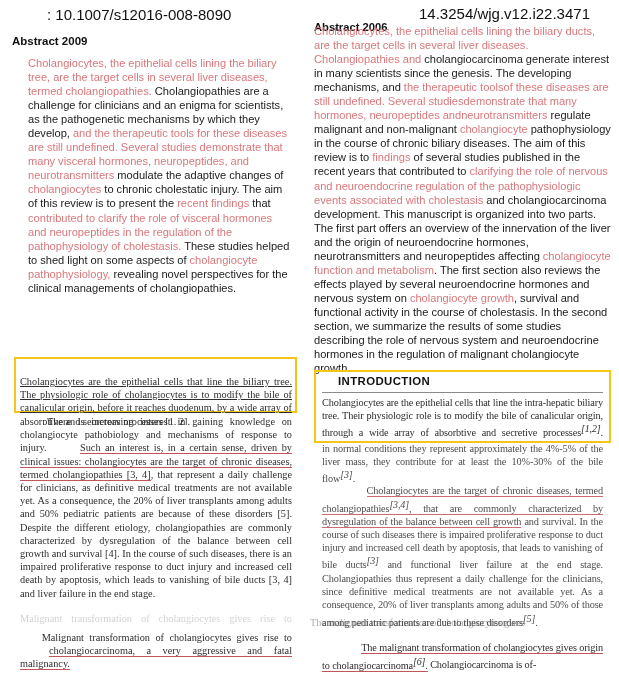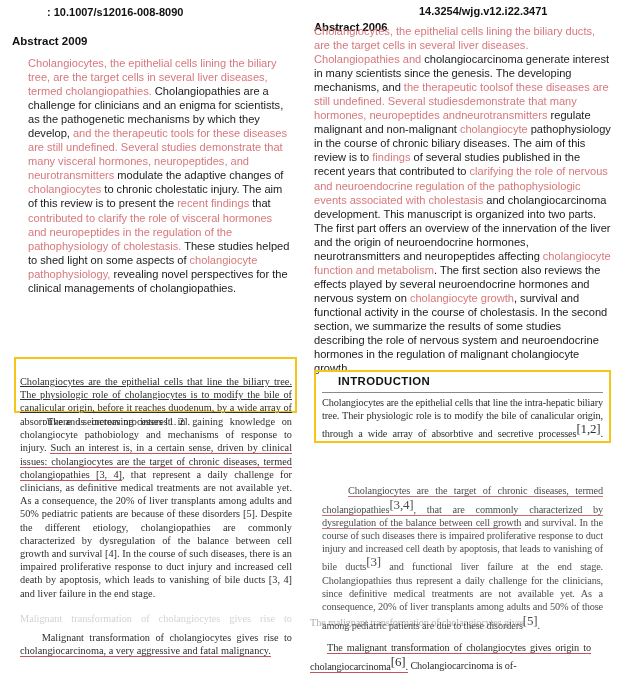--- a/index.html
+++ b/index.html
@@ -12,21 +12,21 @@
   }
   .page{position:relative;width:619px;height:676px;}
 
   
   .col{position:absolute;top:0;height:676px;}
   .col-left{left:0;width:306px;}
   .col-right{left:306px;width:313px;}
 
   
   .hdr{position:absolute;font-weight:bold;font-size:11.2px;color:#111;white-space:nowrap;}
-  .doi{position:absolute;font-weight:bold;font-size:11px;color:#111;white-space:nowrap;}
+  .doi{position:absolute;font-weight:normal;font-size:15px;color:#111;white-space:nowrap;}
 
   .abs-title{position:absolute;font-weight:bold;font-size:11.5px;color:#111;text-align:right;}
 
   
   .abstract{
     position:absolute;
     font-size:11.1px;
     line-height:14.05px;
     color:#1b1b1b;
     text-align:left;
@@ -58,23 +58,24 @@
     font-weight:bold;
     font-size:11.4px;
     letter-spacing:.4px;
     color:#111;
   }
   .rule{position:absolute;background:#8a8a8a;height:1px;}
 
   .uline{
     border-bottom:1.1px solid #c2555c;
     padding-bottom:0px;
+    margin-left:29px;
   }
 
-  .sm{font-size:13px;vertical-align:super;}
+  .sm{font-size:10px;vertical-align:super;font-style:italic;}
 
   .clip{overflow:hidden;}
 </style>
 </head>
 <body>
 
 <div class="page">
 
   <div class="col col-left">
 
@@ -105,22 +106,23 @@
     <div class="abstract" style="left:8px;top:24px;width:298px;"><span class="r">Cholangiocytes, the epithelial cells lining the biliary ducts, are the target cells in several liver diseases.</span><br><span class="r">Cholangiopathies and</span> cholangiocarcinoma generate interest in many scientists since the genesis. The developing mechanisms, and <span class="r">the therapeutic toolsof these diseases are still undefined. Several studiesdemonstrate that many hormones, neuropeptides andneurotransmitters</span> regulate malignant and non-malignant <span class="r">cholangiocyte</span> pathophysiology in the course of chronic biliary diseases. The aim of this review is to <span class="r">findings</span> of several studies published in the recent years that contributed to <span class="r">clarifying the role of nervous and neuroendocrine regulation of the pathophysiologic events associated with cholestasis</span> and cholangiocarcinoma development. This manuscript is organized into two parts. The first part offers an overview of the innervation of the liver and the origin of neuroendocrine hormones, neurotransmitters and neuropeptides affecting <span class="r">cholangiocyte function and metabolism</span>. The first section also reviews the effects played by several neuroendocrine hormones and nervous system on <span class="r">cholangiocyte growth</span>, survival and functional activity in the course of cholestasis. In the second section, we summarize the results of some studies describing the role of nervous system and neuroendocrine hormones in the regulation of malignant cholangiocyte growth.</div>
 
     <div class="ybox" style="left:8px;top:370px;width:297px;height:73px;"></div>
 
     <div class="intro-h" style="left:32px;top:375px;">INTRODUCTION</div>
 
     <div class="rule" style="left:16px;top:392px;width:281px;"></div>
 
     <div class="scan-p tight clip" style="left:16px;top:396px;width:281px;height:45px;">Cholangiocytes are the epithelial cells that line the intra-hepatic biliary tree. Their physiologic role is to modify the bile of canalicular origin, through a wide array of absorbtive and secretive processes<span class="sm">[1,2]</span>. Indeed, although</div>
 
+    <div class="scan-p tight blurlite" style="left:16px;top:442px;width:281px;">in normal conditions they represent approximately the 4%-5% of the liver mass, they contribute for at least the 10%-30% of the bile flow<span class="sm">[3]</span>.</div>
 
     <div class="scan-p tight blurlite" style="left:16px;top:484px;width:281px;">&nbsp;&nbsp;&nbsp;&nbsp;<span class="uline">Cholangiocytes are the target of chronic diseases, termed cholangiopathies<span class="sm">[3,4]</span>, that are commonly characterized by dysregulation of the balance between cell growth</span> and survival. In the course of such diseases there is impaired proliferative response to duct injury and increased cell death by apoptosis, that leads to vanishing of bile ducts<span class="sm">[3]</span> and functional liver failure at the end stage. Cholangiopathies thus represent a daily challenge for the clinicians, since definitive medical treatments are not available yet. As a consequence, 20% of liver transplants among adults and 50% of those among pediatric patients are due to these disorders<span class="sm">[5]</span>.</div>
 
     <div class="scan-p tight blur2" style="left:4px;top:616px;width:281px;height:12px;overflow:hidden;">The malignant transformation of cholangiocytes gives</div>
 
-    <div class="scan-p tight" style="left:4px;top:641px;width:281px;">&nbsp;&nbsp;&nbsp;&nbsp;<span class="uline">The malignant transformation of cholangiocytes gives origin to cholangiocarcinoma<span class="sm">[6]</span>.</span> Cholangiocarcinoma is of-</div>
+    <div class="scan-p tight" style="left:16px;top:641px;width:281px;">&nbsp;&nbsp;&nbsp;&nbsp;<span class="uline">The malignant transformation of cholangiocytes gives origin to cholangiocarcinoma<span class="sm">[6]</span>.</span> Cholangiocarcinoma is of-</div>
 
   </div>
 
 </div>
 
 </body></html>

